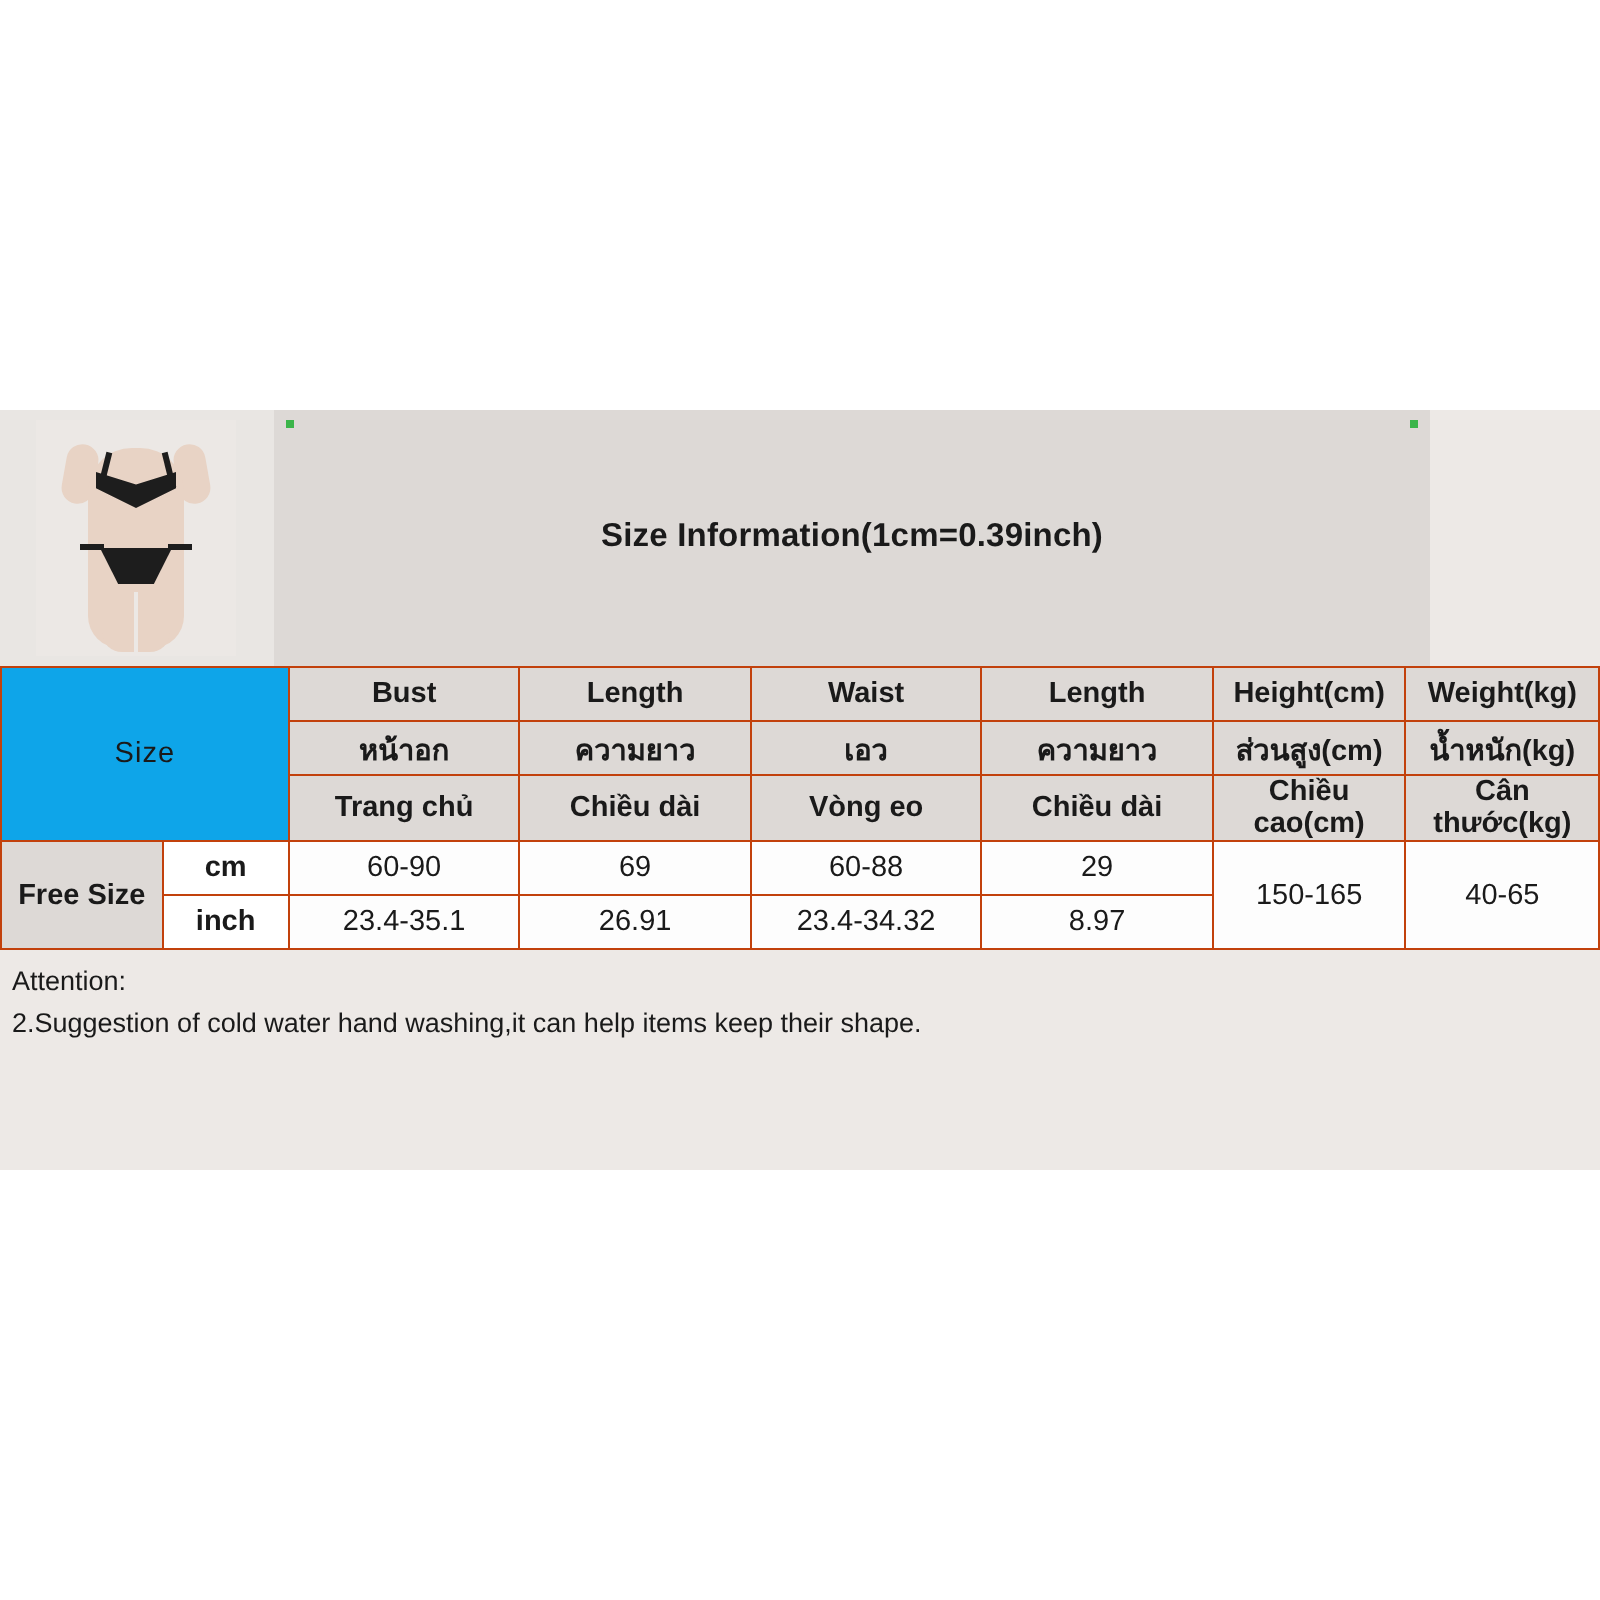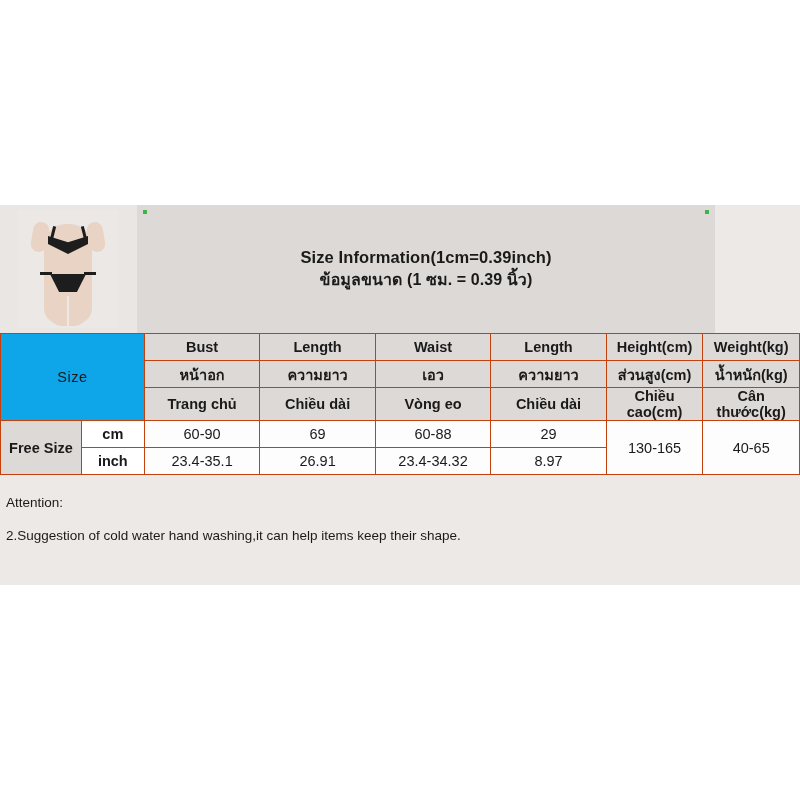--- a/index.html
+++ b/index.html
@@ -200,21 +200,21 @@
   
   .attention {
     width: 800px;
     background: #ede9e6;
     padding: 6px 6px 10px 6px;
     box-sizing: border-box;
     font-size: 13.5px;
     color: #1a1a1a;
     line-height: 1.55;
   }
-  .attention div { white-space: normal; margin-top: 12px; }
+  .attention div { white-space: normal; }
 </style>
 </head>
 <body>
 
 <div id="page">
   <div id="chart-area">
 
     <div class="banner">
       <div class="banner-thumb">
         <div class="thumb-inner">
@@ -228,21 +228,20 @@
           <div class="thumb-tie-r"></div>
           <div class="thumb-bikini-bot"></div>
           <div class="thumb-legs"></div>
           <div class="thumb-leg-split"></div>
         </div>
       </div>
       <div class="banner-title">
         <span class="green-dot" style="left:6px; top:5px;"></span>
         <span class="green-dot" style="right:6px; top:5px;"></span>
         <span>Size Information(1cm=0.39inch)</span>
-        <span class="th">ข้อมูลขนาด (1 ซม. = 0.39 นิ้ว)</span>
       </div>
     </div>
 
     <table class="size-table">
       <colgroup>
         <col class="col-label">
           <col class="col-unit">
         <col class="col-std">
           <col class="col-std">
           <col class="col-std">
@@ -276,21 +275,21 @@
           <td class="hdrcell">Chiều cao(cm)</td>
           <td class="hdrcell">Cân thước(kg)</td>
         </tr>
         <tr>
           <td class="freesize" rowspan="2">Free Size</td>
           <td class="unitcell">cm</td>
           <td class="datacell">60-90</td>
           <td class="datacell">69</td>
           <td class="datacell">60-88</td>
           <td class="datacell">29</td>
-          <td class="datacell" rowspan="2">130-165</td>
+          <td class="datacell" rowspan="2">150-165</td>
           <td class="datacell" rowspan="2">40-65</td>
         </tr>
         <tr>
           <td class="unitcell">inch</td>
           <td class="datacell">23.4-35.1</td>
           <td class="datacell">26.91</td>
           <td class="datacell">23.4-34.32</td>
           <td class="datacell">8.97</td>
         </tr>
       </tbody>

